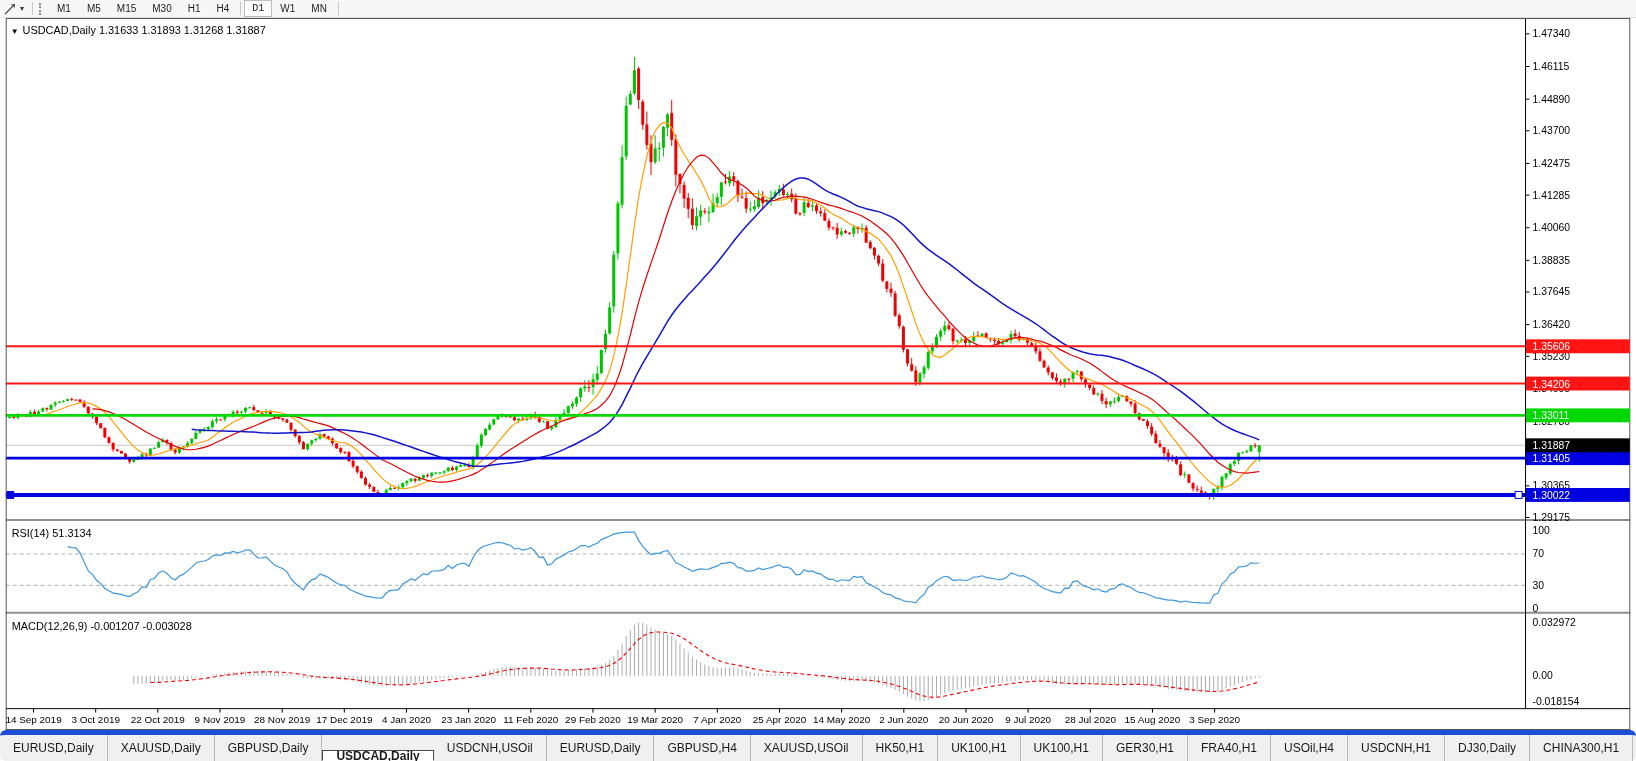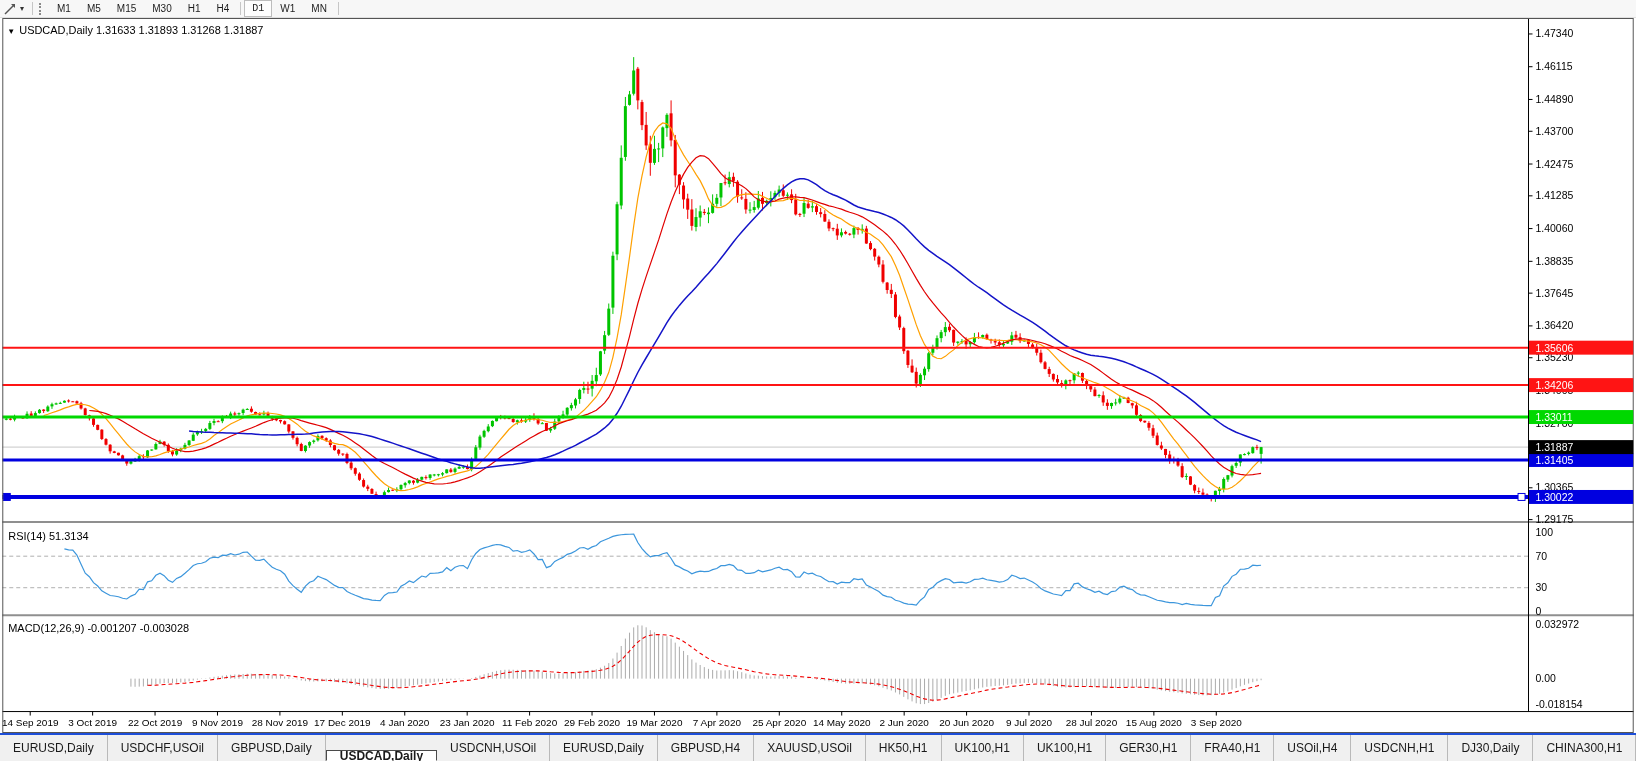--- a/index.html
+++ b/index.html
@@ -17,22 +17,22 @@
   
   svg{display:block;}
   text{font-family:"Liberation Sans",sans-serif;}
   .hdr{font-size:11px;fill:#000;}
   .hdrcaret{font-size:8px;fill:#000;}
   .indlabel{font-size:11px;fill:#000;}
   .axlabel{font-size:10.5px;fill:#000;}
   .badgetext{font-size:10.5px;fill:#fff;}
   .datelabel{font-size:10px;fill:#000;}
   
-  .tabbar{height:26px;background:#f0f0f0;border-top:2px solid #1d4ed8;display:flex;
-          align-items:stretch;flex:0 0 26px;font-size:12px;color:#1a1a1a;}
+  .tabbar{height:26px;background:#f0f0f0;border-top:5px solid #1d4ed8;display:flex;
+          align-items:stretch;flex:0 0 26px;font-size:12px;color:#1a1a1a;border-radius:6px;}
   .tab{display:flex;align-items:center;padding:0 13px;border-right:1px solid #b9b9b9;cursor:default;white-space:nowrap;}
   .tab.active{background:#fff;border:1px solid #4a4a4a;border-bottom:1px solid #fff;font-weight:bold;margin-top:15px;}
 </style>
 </head>
 <body>
 
 <div class="app">
   <div class="toolbar" id="toolbar">
     <span class="toolicon">
       <svg width="14" height="14" viewBox="0 0 14 14">
@@ -1069,21 +1069,21 @@
         </g>
       </g>
     <text class="hdrcaret" x="5" y="16">▼</text>
     <text class="hdr" x="17" y="16.5" id="hdrtext">USDCAD,Daily  1.31633 1.31893 1.31268 1.31887</text>
     <text class="indlabel" x="6" y="523">RSI(14) 51.3134</text>
     <text class="indlabel" x="6" y="616">MACD(12,26,9) -0.001207 -0.003028</text>
   </svg>
 
   <div class="tabbar" id="tabbar">
       <div class="tab">EURUSD,Daily</div>
-      <div class="tab">USDCHF,USOil</div>
+      <div class="tab">XAUUSD,Daily</div>
       <div class="tab">GBPUSD,Daily</div>
       <div class="tab active">USDCAD,Daily</div>
       <div class="tab">USDCNH,USOil</div>
       <div class="tab">EURUSD,Daily</div>
       <div class="tab">GBPUSD,H4</div>
       <div class="tab">XAUUSD,USOil</div>
       <div class="tab">HK50,H1</div>
       <div class="tab">UK100,H1</div>
       <div class="tab">UK100,H1</div>
       <div class="tab">GER30,H1</div>

